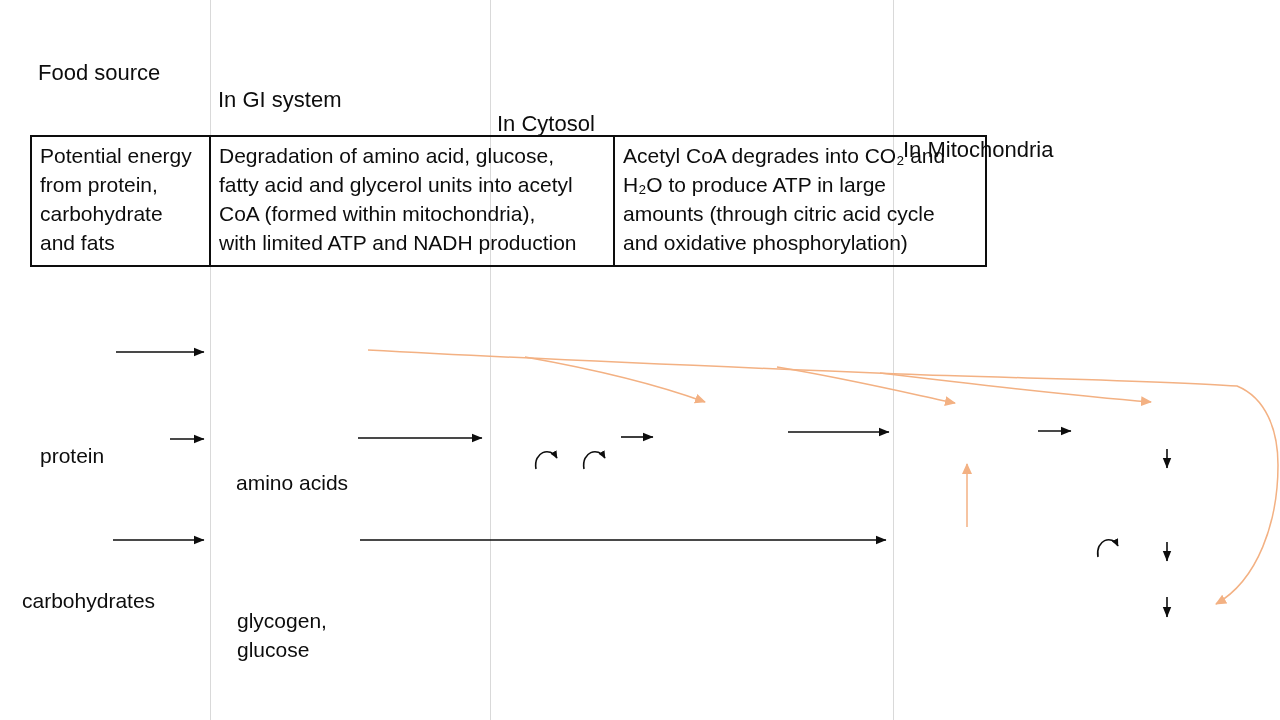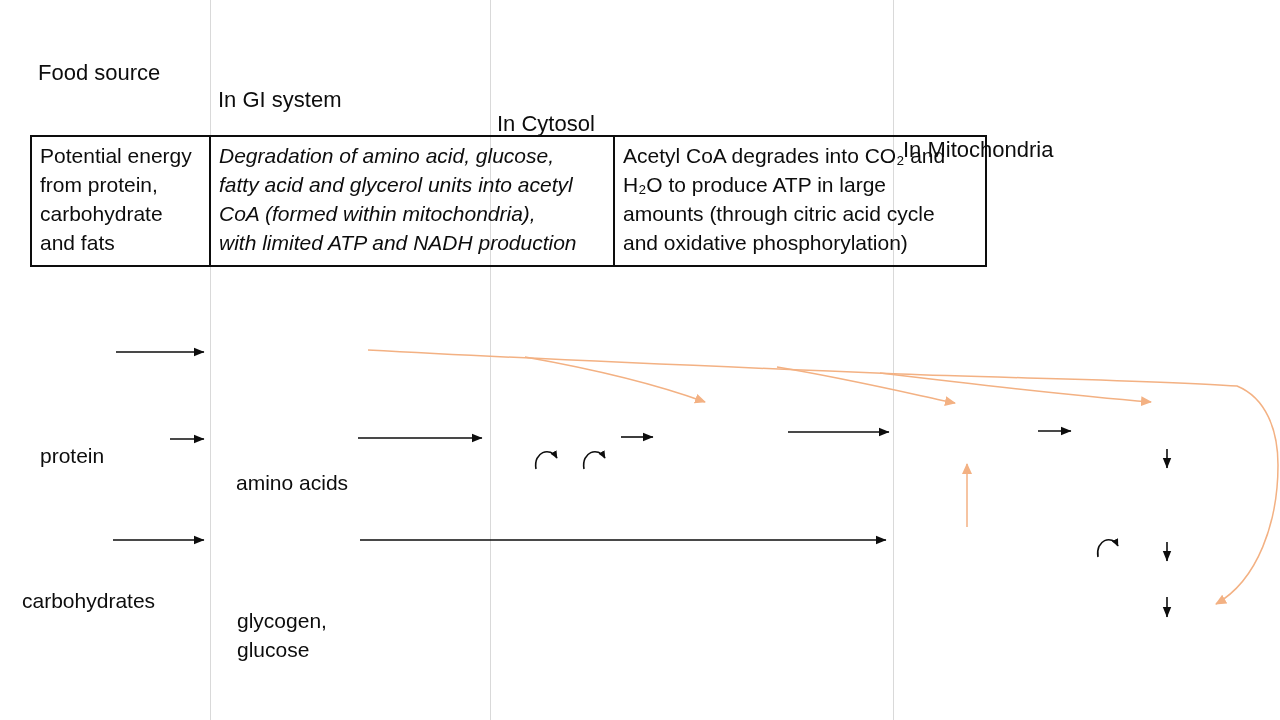--- a/index.html
+++ b/index.html
@@ -37,21 +37,21 @@
   <div class="hdr txt" style="left:38px;top:60px;">Food source</div>
   <div class="hdr txt" style="left:218px;top:61px;">In GI system</div>
   <div class="hdr txt" style="left:497px;top:59px;">In Cytosol</div>
   <div class="hdr txt" style="left:903px;top:59px;">In Mitochondria</div>
 
   <div id="desc-table">
     <div class="cell" style="width:181px;">Potential energy
 from protein,
 carbohydrate
 and fats</div>
-    <div class="cell" style="width:405px;font-style:italic;">Degradation of amino acid, glucose,
+    <div class="cell" style="width:405px;">Degradation of amino acid, glucose,
 fatty acid and glycerol units into acetyl
 CoA (formed within mitochondria),
 with limited ATP and NADH production</div>
     <div class="cell" style="width:373px;">Acetyl CoA degrades into CO₂ and
 H₂O to produce ATP in large
 amounts (through citric acid cycle
 and oxidative phosphorylation)</div>
   </div>
 
   <svg id="connectors" width="1280" height="720" viewBox="0 0 1280 720">

